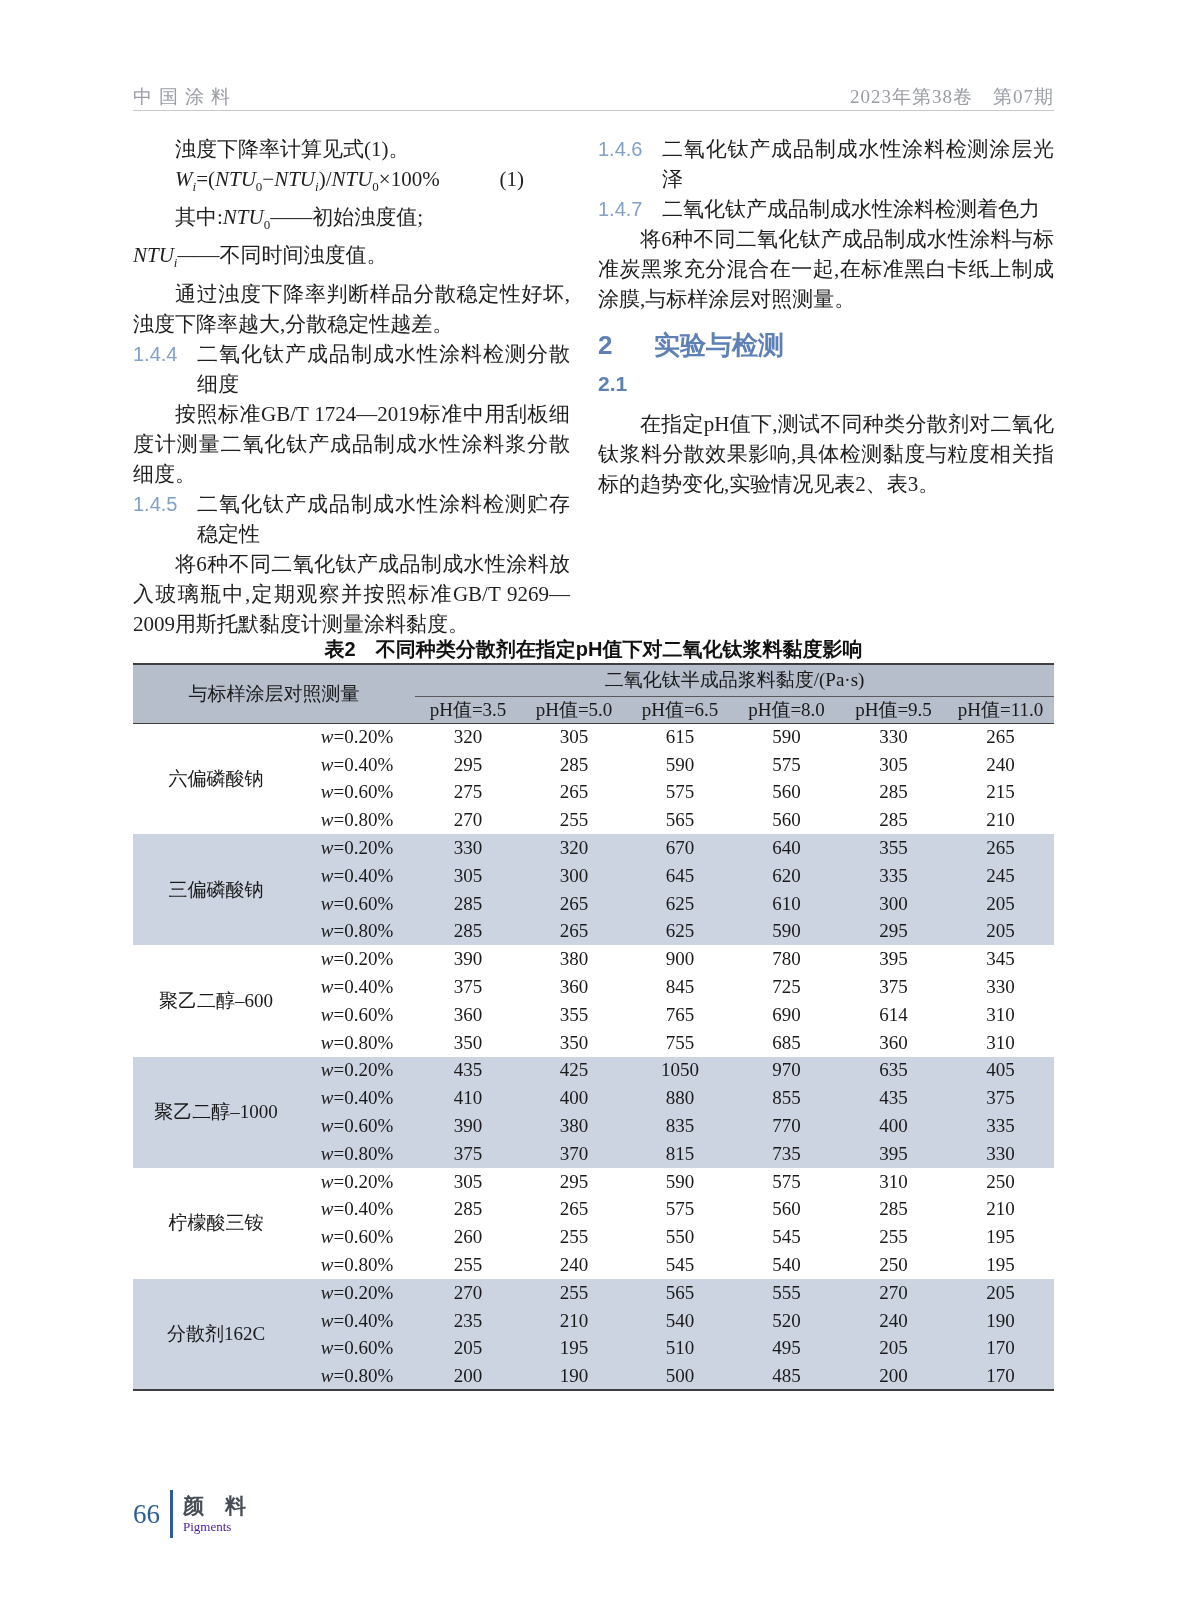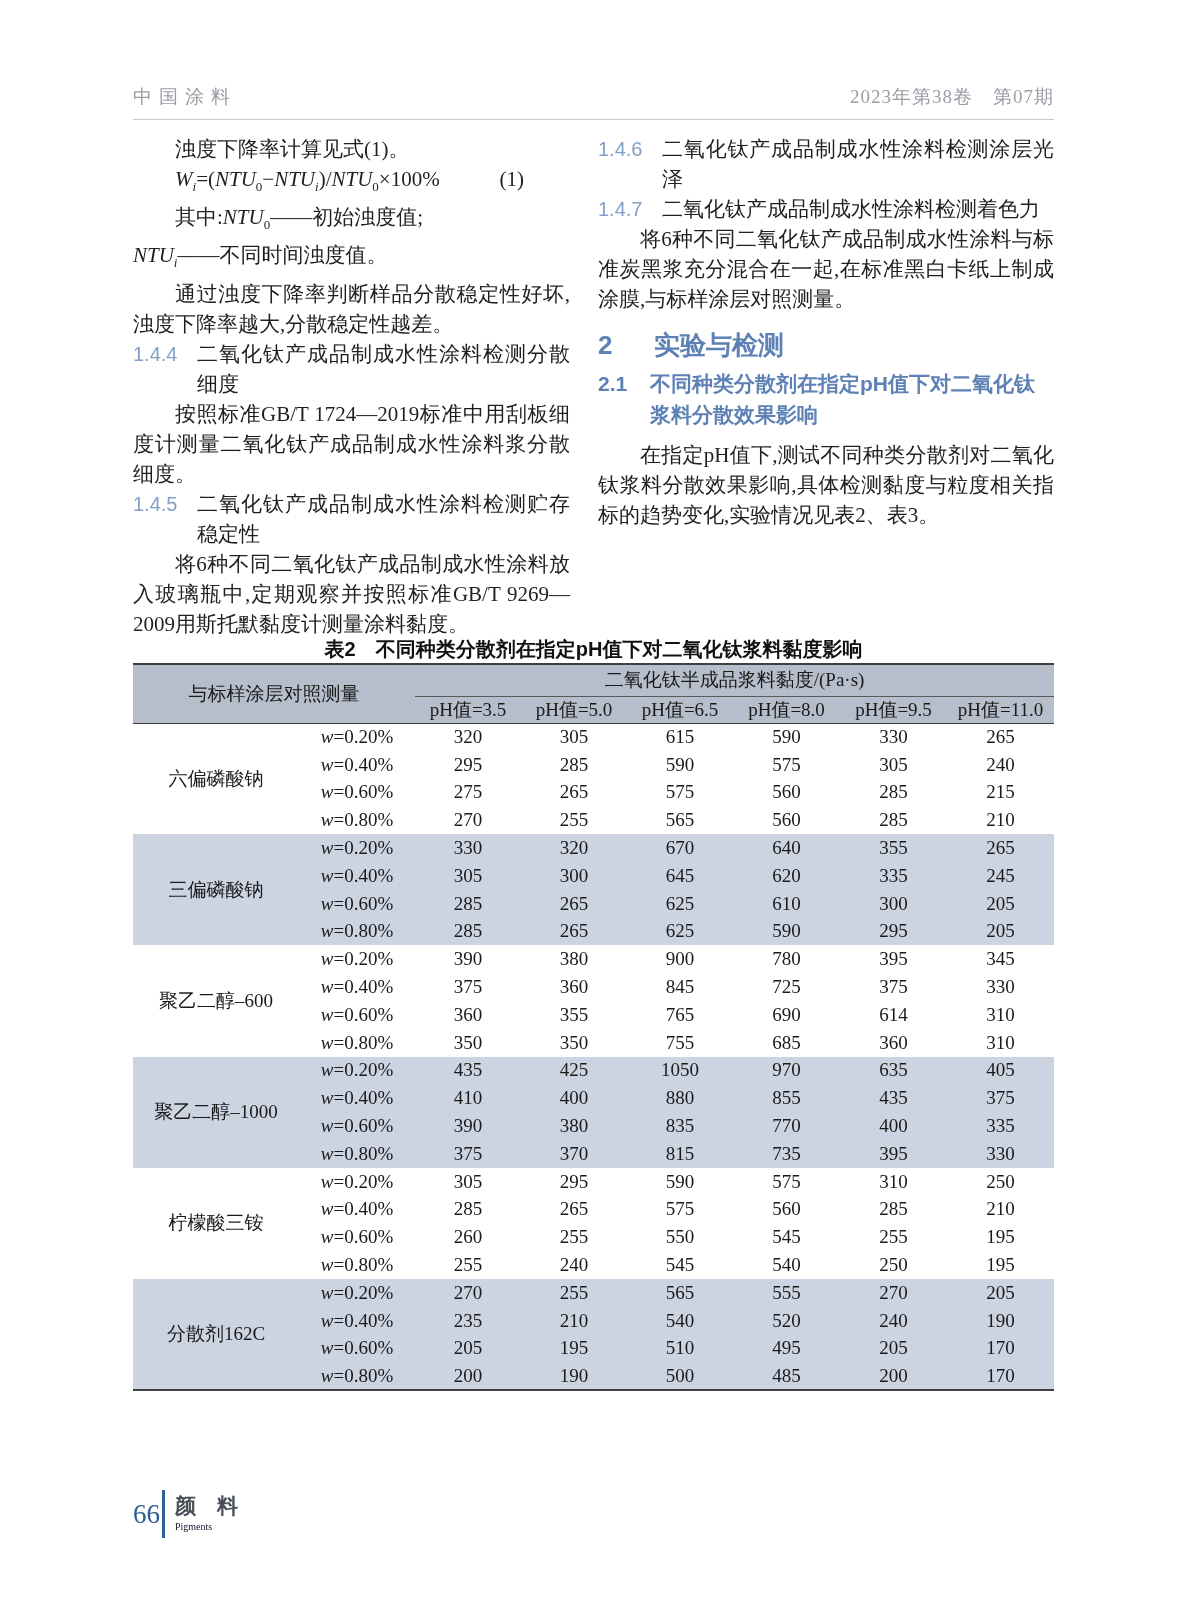--- a/index.html
+++ b/index.html
@@ -6,21 +6,21 @@
   html,body { background:#ffffff; }
   .page {
     position:relative; width:1187px; height:1600px; background:#ffffff;
     font-family:"Liberation Serif","DejaVu Serif",serif; color:#1f1f1f;
     overflow:hidden;
   }
   
   .page-header {
     position:absolute; top:84px; left:133px; width:921px;
     display:flex; justify-content:space-between; align-items:flex-end;
-    padding-bottom:9px; border-bottom:1.5px solid #c9c9c9;
+    border-bottom:1.5px solid #c9c9c9;
     color:#9a9da5; font-size:19px;
   }
   .journal-name { letter-spacing:7px; }
   .issue-info { letter-spacing:1px; }
   
   .columns {
     position:absolute; top:134px; left:133px; width:921px;
     display:flex; gap:28px;
   }
   .col { font-size:21px; line-height:30px; text-align:justify; }
@@ -63,24 +63,24 @@
   table.viscosity thead th { background:#b6becc; font-weight:normal; }
   th.merged-hdr { border-bottom:1.5px solid #3f3f3f; }
   th.span-hdr { height:32px; border-bottom:1px solid #5a5a5a; }
   th.ph-hdr { height:20px; border-bottom:1.5px solid #3f3f3f; }
   table.viscosity td { height:27.8px; text-align:center; vertical-align:middle; }
   td.group-name { text-align:center; }
   td.w-cell i { font-style:italic; }
   tr.shaded td { background:#ccd3e1; }
   
   .page-footer { position:absolute; left:133px; top:1490px; display:flex; align-items:center; }
-  .pageno { font-size:27px; color:#2f5e94; margin-right:2px; }
+  .pageno { font-size:27px; color:#2f5e94; margin-right:10px; }
   .vbar { width:3px; height:48px; background:#2f5e94; margin-right:10px; }
   .sec-cn { font-size:21px; font-weight:bold; color:#474c55; line-height:26px; }
-  .sec-en { font-size:10px; color:#0f172a; line-height:16px; }
+  .sec-en { font-size:13px; color:#4c1d95; line-height:16px; }
 </style>
 </head>
 <body>
 
 <div class="page">
 
   <div class="page-header">
     <span class="journal-name">中国涂料</span>
     <span class="issue-info">2023年第38卷　第07期</span>
   </div>
@@ -117,21 +117,20 @@
         <span class="num">1.4.7</span>
         <span class="ttl">二氧化钛产成品制成水性涂料检测着色力</span>
       </div>
       <p class="indent">将6种不同二氧化钛产成品制成水性涂料与标准炭黑浆充分混合在一起,在标准黑白卡纸上制成涂膜,与标样涂层对照测量。</p>
       <div class="sec1">
         <span class="num">2</span>
         <span class="ttl">实验与检测</span>
       </div>
       <div class="sec2">
         <span class="num">2.1</span>
-        <span class="ttl">不同种类分散剂在指定pH值下对二氧化钛浆料分散效果影响</span>
       </div>
       <p class="indent">在指定pH值下,测试不同种类分散剂对二氧化钛浆料分散效果影响,具体检测黏度与粒度相关指标的趋势变化,实验情况见表2、表3。</p>
     </div>
 
   </div>
 
   <div class="table-block">
     <div class="tbl-title-cn">表2　不同种类分散剂在指定pH值下对二氧化钛浆料黏度影响</div>
     <table class="viscosity">
       <colgroup>

